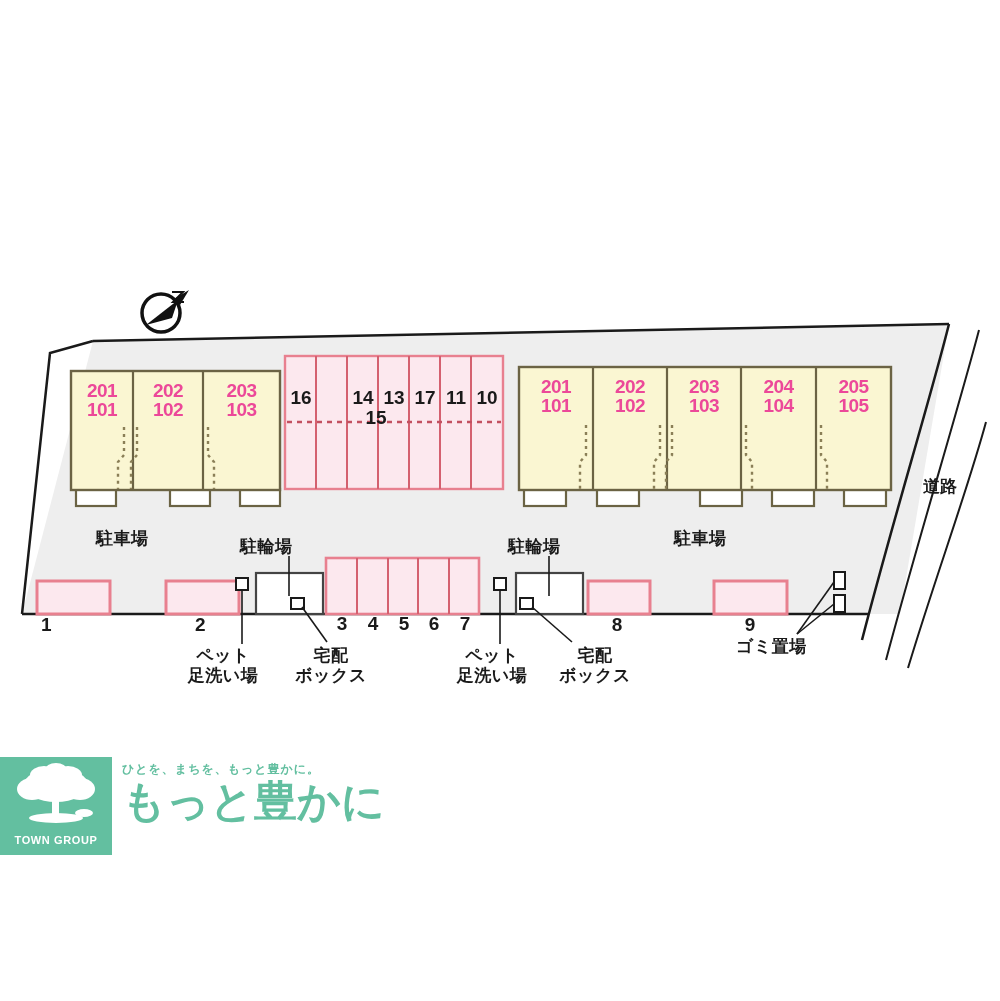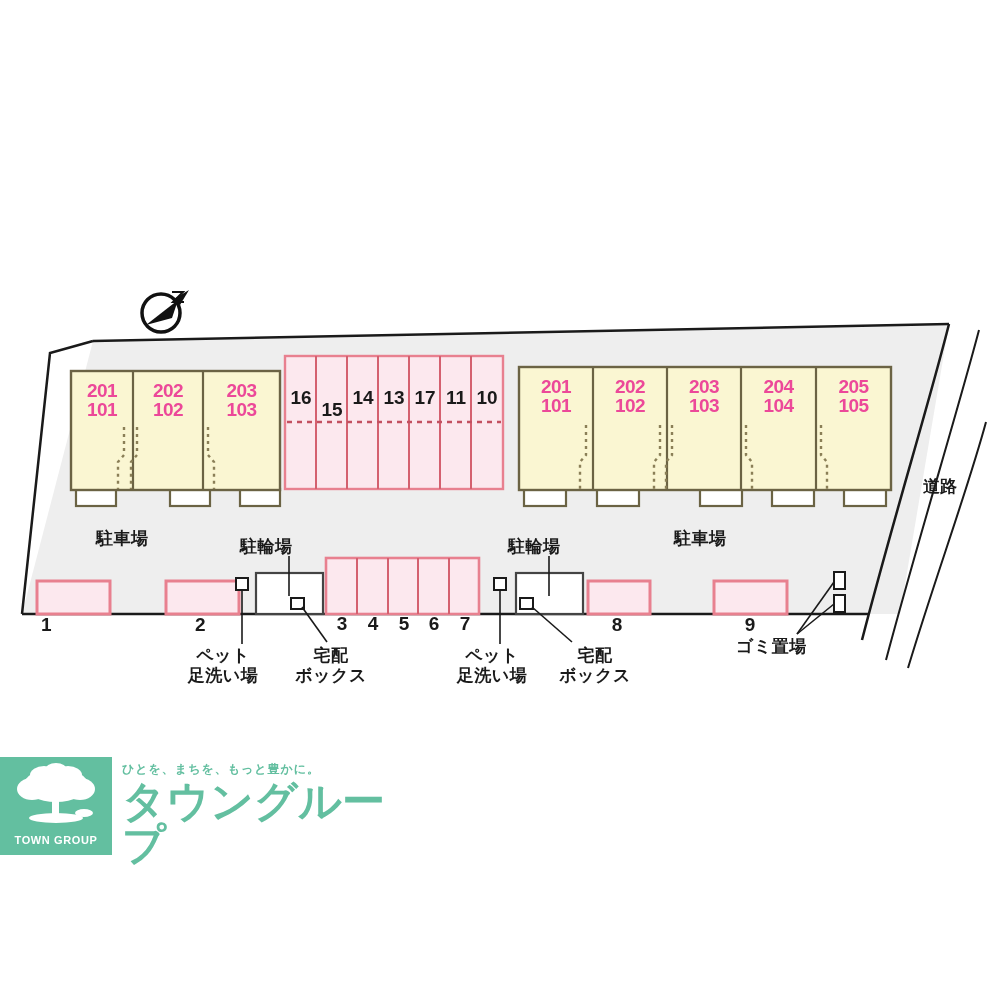--- a/index.html
+++ b/index.html
@@ -186,21 +186,21 @@
   <div class="unit-num" style="left:741px;top:377px;width:75px;">
     <div>204</div>
     <div>104</div>
   </div>
   <div class="unit-num" style="left:816px;top:377px;width:75px;">
     <div>205</div>
     <div>105</div>
   </div>
 
   <div class="stall-num" style="left:286px;top:364px;width:30px;">16</div>
-  <div class="stall-num" style="left:317px;top:376px;width:30px;">15</div>
+  <div class="stall-num" style="left:317px;top:384px;width:30px;padding-left:44px;">15</div>
   <div class="stall-num" style="left:348px;top:364px;width:30px;">14</div>
   <div class="stall-num" style="left:379px;top:364px;width:30px;">13</div>
   <div class="stall-num" style="left:410px;top:364px;width:30px;">17</div>
   <div class="stall-num" style="left:441px;top:364px;width:30px;">11</div>
   <div class="stall-num" style="left:472px;top:364px;width:30px;">10</div>
 
   <div class="stall-num" style="left:327px;top:590px;width:30px;">3</div>
   <div class="stall-num" style="left:358px;top:590px;width:30px;">4</div>
   <div class="stall-num" style="left:389px;top:590px;width:30px;">5</div>
   <div class="stall-num" style="left:419px;top:590px;width:30px;">6</div>
@@ -253,17 +253,17 @@
           <path d="M 45,40 L 28,34 L 30,37 Z"></path>
           <path d="M 46,38 L 64,32 L 62,36 Z"></path>
           <ellipse cx="46" cy="57" rx="27" ry="5"></ellipse>
           <ellipse cx="74" cy="52" rx="9" ry="4"></ellipse>
         </g>
       </svg>
       <div class="tgtext">TOWN GROUP</div>
     </div>
     <div id="logo-text">
       <div id="logo-tagline">ひとを、まちを、もっと豊かに。</div>
-      <div id="logo-name">タウングループ</div>
+      <div id="logo-name">もっと豊かに</div>
     </div>
   </div>
 
 </div>
 
 </body></html>

